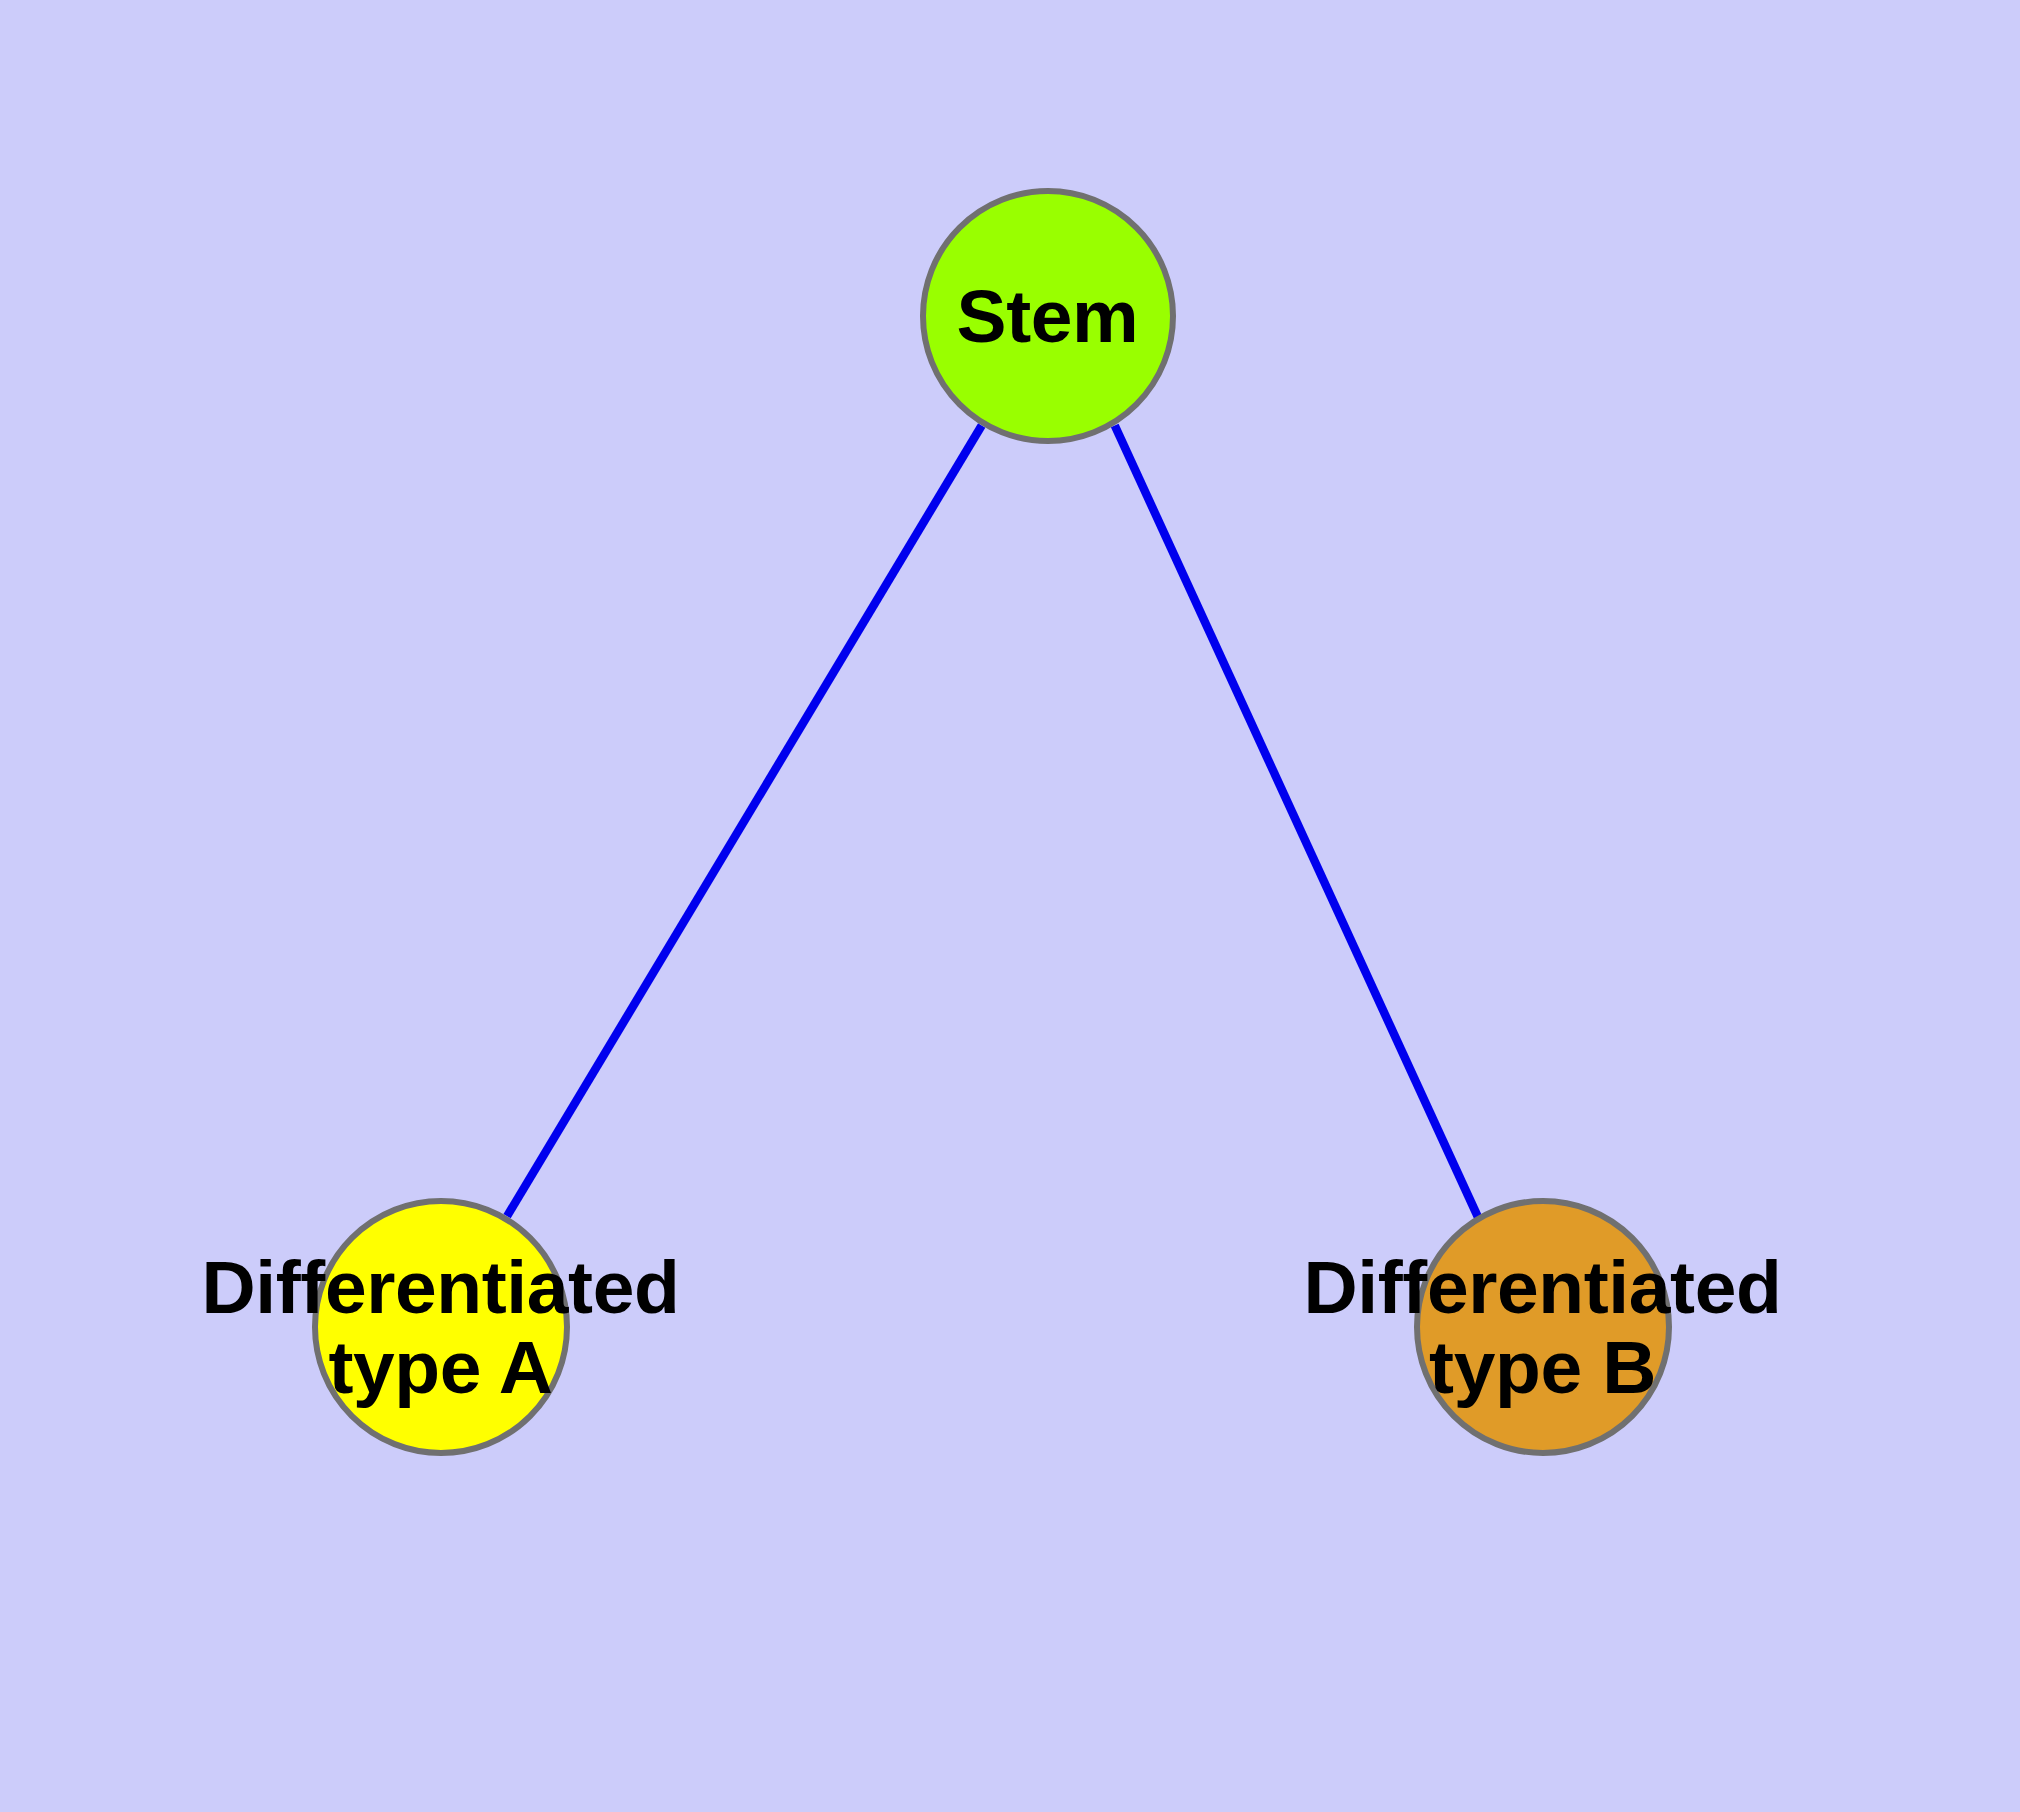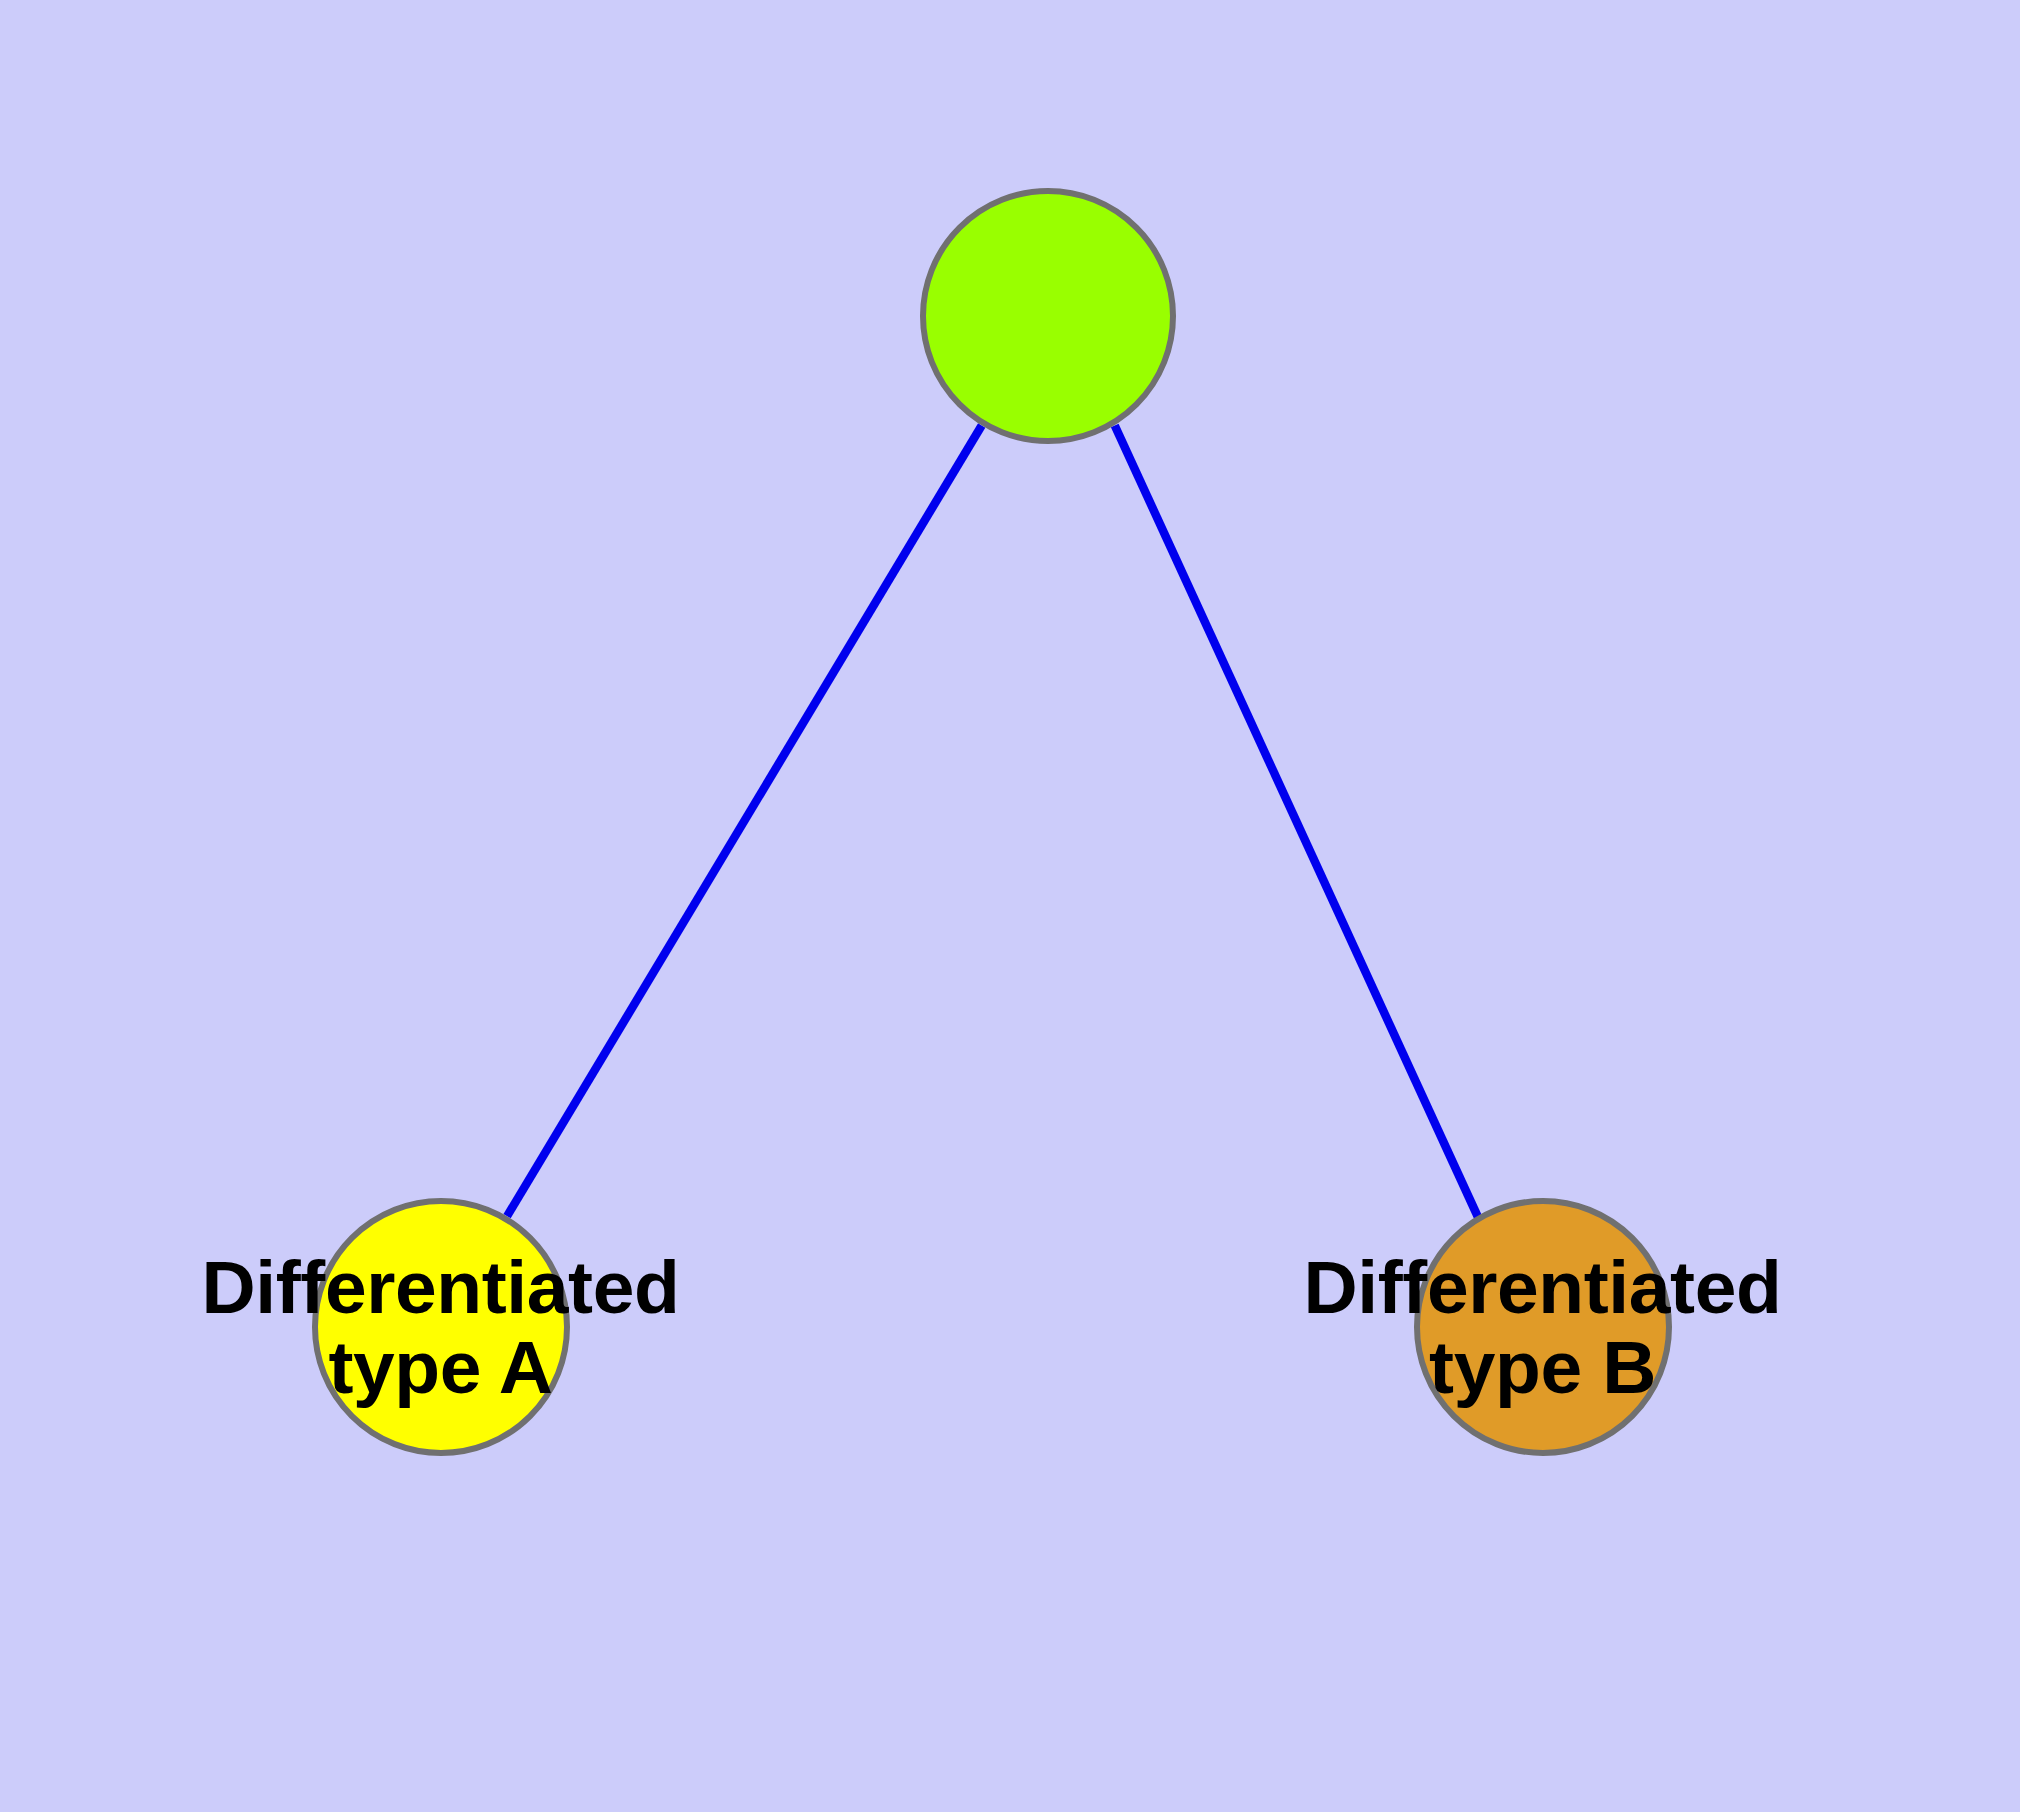--- a/index.html
+++ b/index.html
@@ -57,19 +57,20 @@
 
   <svg id="edge-layer" viewBox="0 0 2384 2138" xmlns="http://www.w3.org/2000/svg" style="width: 2021px; height: 1812px;">
     <line x1="1158" y1="502" x2="598" y2="1435" stroke="#0000ee" stroke-width="10" stroke-linecap="butt"></line>
     <line x1="1315" y1="502" x2="1744" y2="1437" stroke="#0000ee" stroke-width="10" stroke-linecap="butt"></line>
   </svg>
 
   <div class="node node-stem" style="width: 256px; height: 256px; left: 920px; top: 188px; background: rgb(153, 255, 0); border-color: rgb(112, 112, 112); border-width: 6.8px;"></div>
   <div class="node node-type-a" style="width: 258px; height: 258px; left: 312px; top: 1198px; background: rgb(255, 255, 0); border-color: rgb(112, 112, 112); border-width: 6.8px;"></div>
   <div class="node node-type-b" style="width: 258px; height: 258px; left: 1414px; top: 1198px; background: rgb(224, 155, 40); border-color: rgb(112, 112, 112); border-width: 6.8px;"></div>
 
+  <div class="node-label label-stem" style="font-size: 75px; color: rgb(0, 0, 0); width: 1017px; left: 539px; top: 277px;">Stem</div>
   <div class="node-label label-diff" style="font-size: 75px; color: rgb(0, 0, 0); width: 1017px; left: -68px; top: 1248px;">Differentiated
 type A</div>
   <div class="node-label label-diff" style="font-size: 75px; color: rgb(0, 0, 0); width: 1017px; left: 1034px; top: 1248px;">Differentiated
 type B</div>
 
 </div>
 
 
 </body></html>

